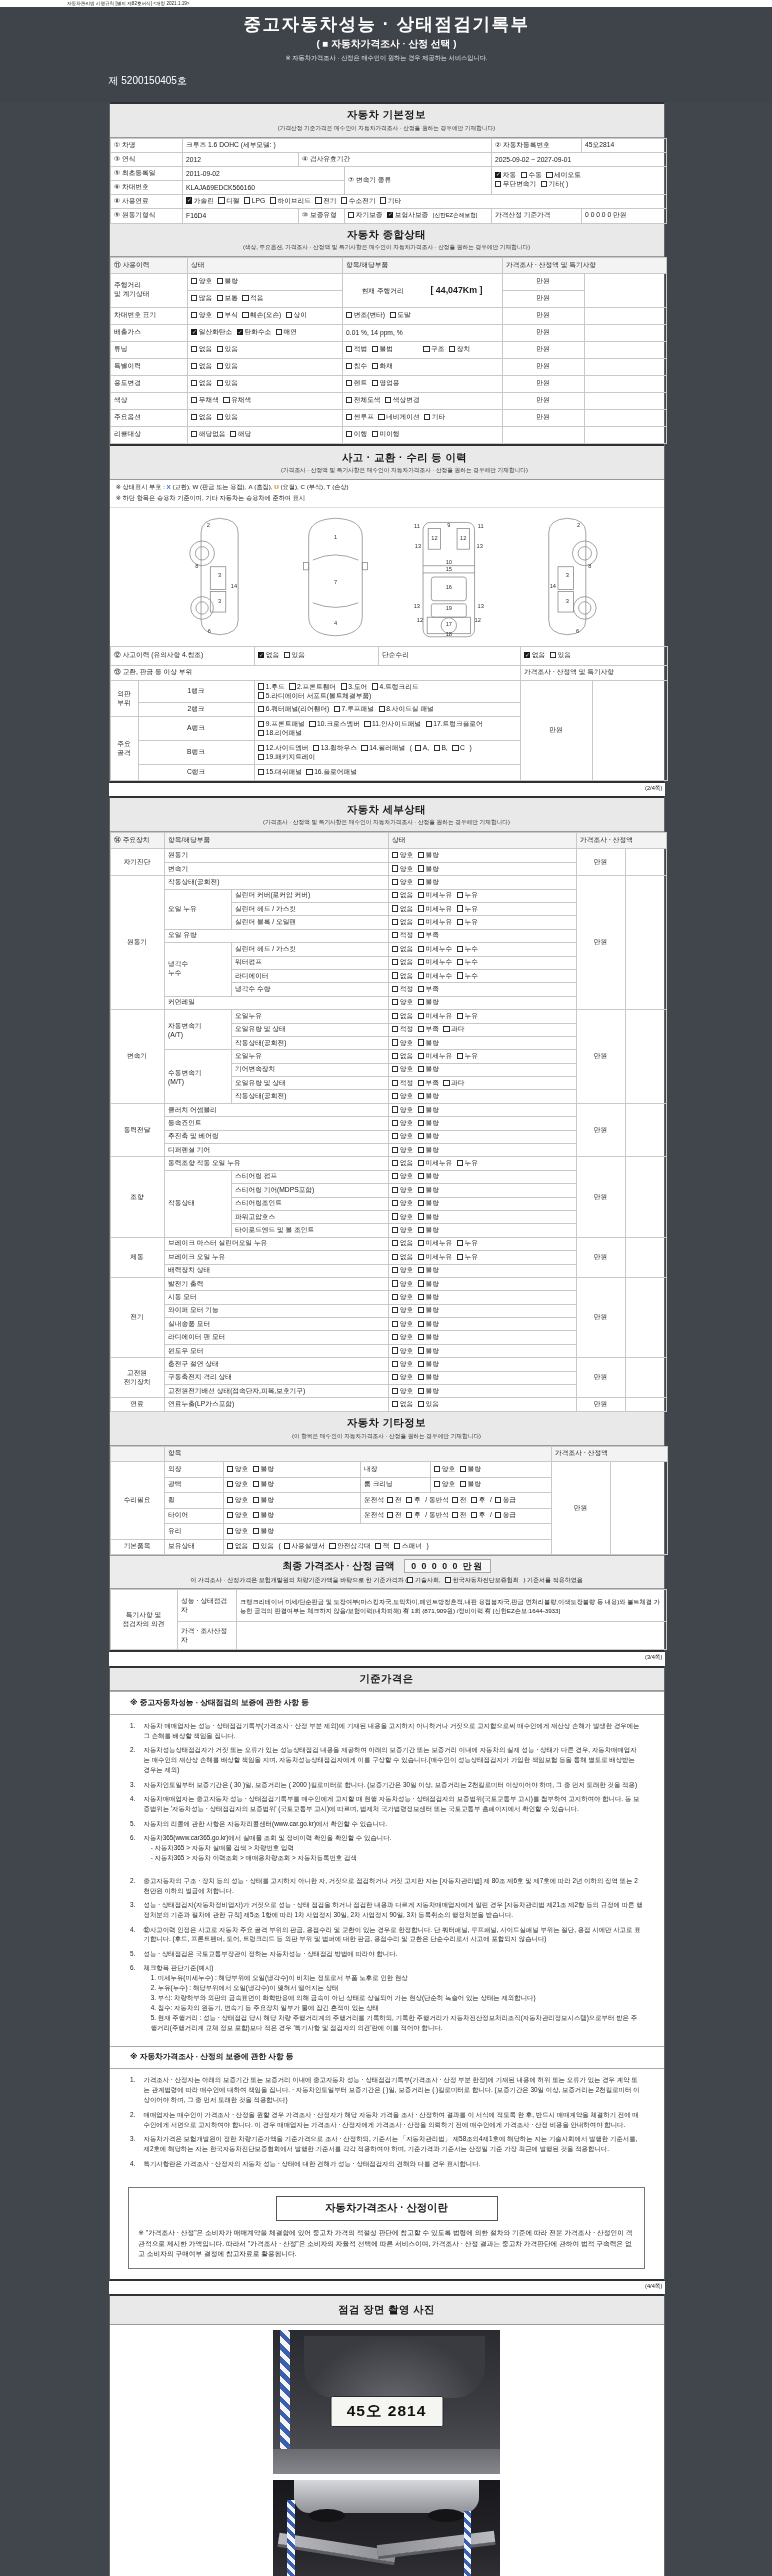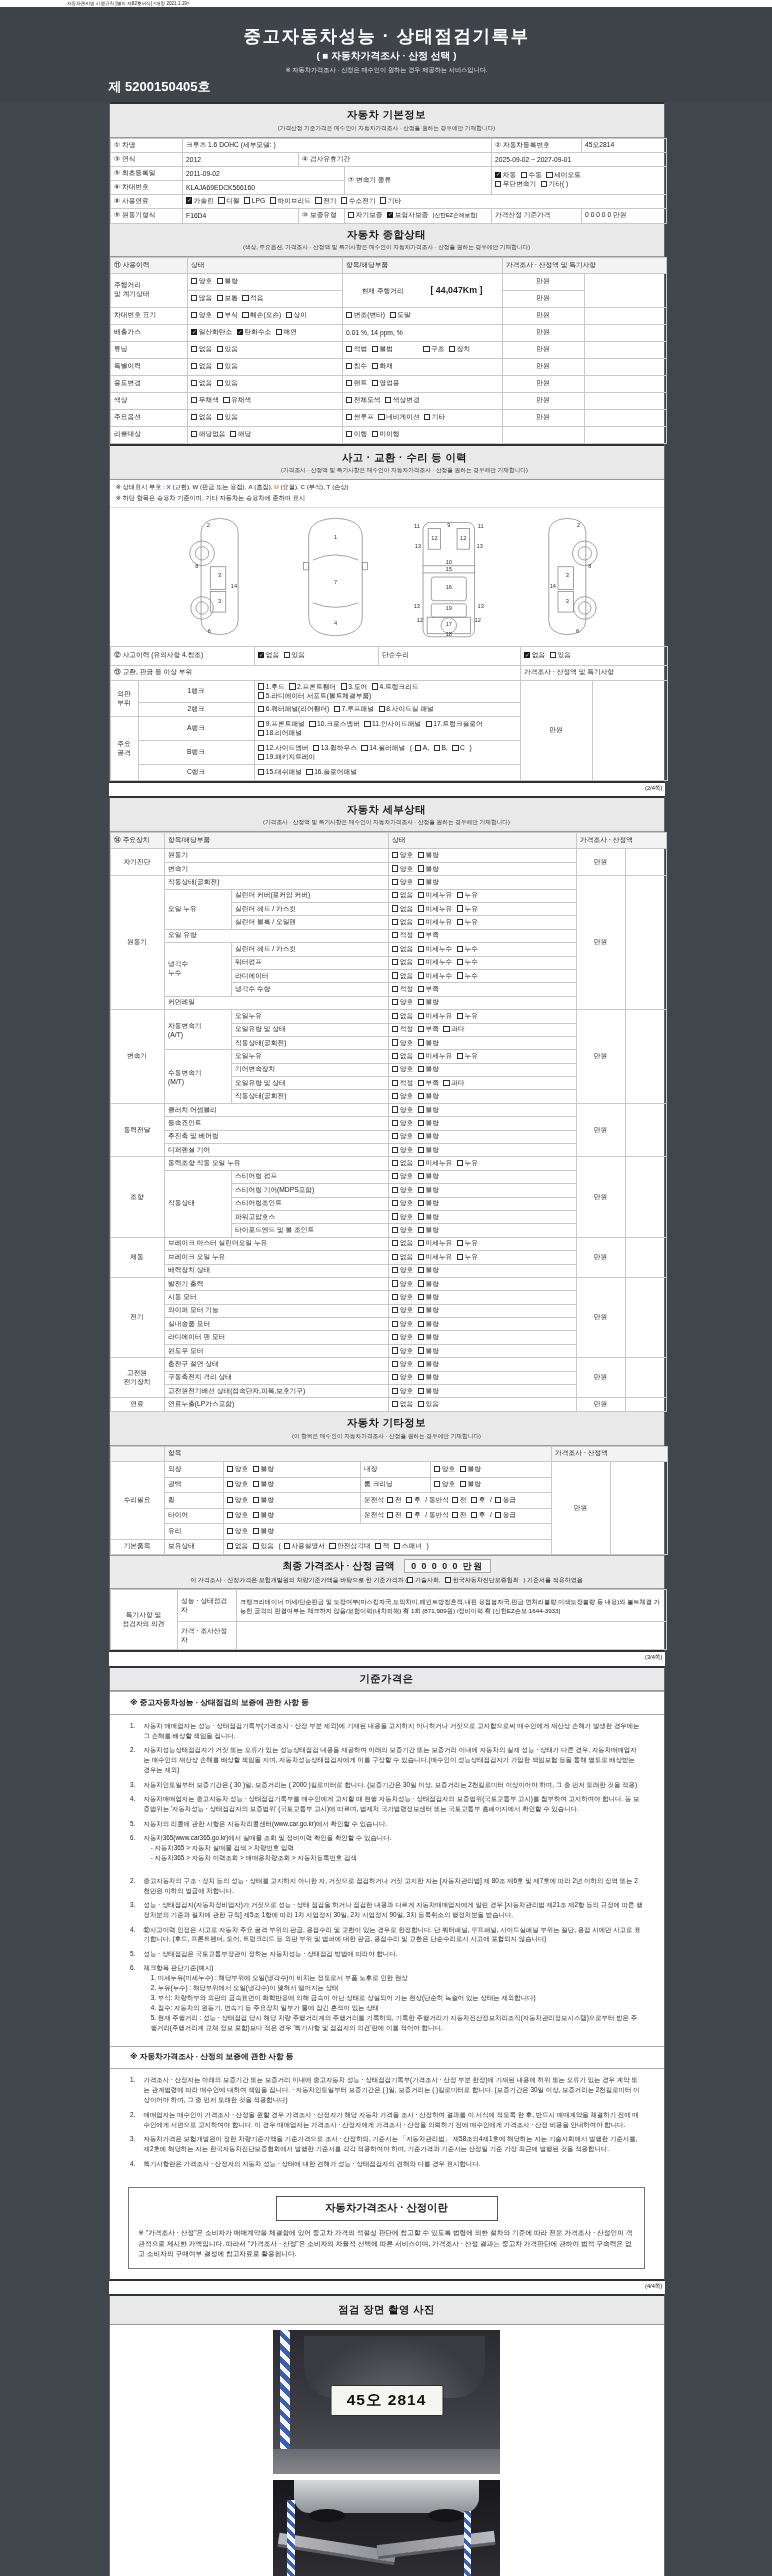--- a/index.html
+++ b/index.html
@@ -1,23 +1,23 @@
 <!DOCTYPE html>
 <html style="font-size:8.2px"><head>
 <meta charset="utf-8">
 <style>
   * { box-sizing: border-box; margin:0; padding:0; }
   html,body { width:773px; height:2576px; overflow:hidden; }
   body { background:#41454c; font-family:"Liberation Sans","DejaVu Sans",sans-serif; color:#1a1a1a; }
   .topstrip { background:#fff; height:7.2px; font-size:4.6px; line-height:7.2px; padding-left:67px; color:#222; }
   .titleband { background:#3f434a; color:#fff; text-align:center; padding:5.2px 0 2.1px; }
-  .main-title { font-size:17.5px; font-weight:bold; letter-spacing:1.5px;margin-top:12px; }
+  .main-title { font-size:17.5px; font-weight:bold; letter-spacing:1.5px; }
   .sub-title { font-size:9.8px; font-weight:bold; margin-top:2.1px; }
   .title-note { font-size:6.2px; color:#e3e3e3; margin-top:2.1px; }
-  .docno-row { width:556px; margin:0 auto; color:#fff; font-weight:bold; font-size:13px; padding:3.1px 0 4.1px; }
+  .docno-row { width:556px; margin:8px auto; color:#fff; font-weight:normal; font-size:10px; padding:3.1px 0 4.1px; }
   .col { width:556px; margin:0 auto; background:#fff; }
   .box { background:#fff; border-top:2.6px solid #2e3136; border-bottom:2.6px solid #2e3136; border-left:0.5px solid #666; border-right:0.5px solid #666; }
   .secband { background:#e9e9e9; text-align:center; padding:4.6px 0 4.1px; border-bottom:0.5px solid #999; }
   .secband.mid { border-top:2.1px solid #2e3136;padding-left:36px; }
   .sec-title { font-size:10.3px; font-weight:bold; letter-spacing:0.5px; }
   .sec-note { font-size:5.7px; color:#333; margin-top:2.1px; }
   table { width:100%; border-collapse:collapse; font-size:6.7px; table-layout:fixed; }
   td, th { border:0.5px solid #c9c9c9; padding:1.5px 3.6px; vertical-align:middle; text-align:left; font-weight:normal; }
   .thead td { background:#f3f3f3; }
   .lblc { }
@@ -721,21 +721,21 @@
   <div class="marker">(4/4쪽)</div>
 
   <div class="box">
     <div class="photoband">
       <div class="sec-title">점검 장면 촬영 사진</div>
     </div>
 
     <div class="photo" style="height:144px; background:linear-gradient(180deg,#2a2b30 0%,#3c3d43 55%,#55565c 100%);">
       <div style="position:absolute;left:7.2px;top:0;width:10.3px;height:100%;background:repeating-linear-gradient(45deg,#f4f4f4 0 4.6px,#3a5fae 4.6px 9.3px);"></div>
       <div style="position:absolute;left:31px;right:15.5px;top:5.2px;height:62px;background:radial-gradient(ellipse at 50% 120%, #6b6c72 0%, #3a3b40 70%);border-radius:0 0 31px 31px;"></div>
-      <div style="position:absolute;left:50%;top:55px;transform:translateX(-50%);width:113px;height:31px;background:#f5f5f2;border:1.5px solid #2b2b2b;border-radius:2.1px;display:flex;align-items:center;justify-content:center;font-size:15.5px;font-weight:bold;color:#111;letter-spacing:1px;">45오 2814</div>
+      <div style="position:absolute;left:50%;top:66px;transform:translateX(-50%);width:113px;height:31px;background:#f5f5f2;border:1.5px solid #2b2b2b;border-radius:2.1px;display:flex;align-items:center;justify-content:center;font-size:15.5px;font-weight:bold;color:#111;letter-spacing:1px;">45오 2814</div>
       <div style="position:absolute;left:0;bottom:0;width:100%;height:25px;background:linear-gradient(180deg,#6a6b70,#86878c);"></div>
     </div>
 
     <div class="photo" style="height:121px; background:linear-gradient(180deg,#18181c 0%,#26262b 60%,#3a3a40 100%);">
       <div style="position:absolute;left:20.6px;top:0;width:185px;height:33px;background:linear-gradient(180deg,#d7d8dc,#8f9096);border-radius:0 0 15.5px 15.5px;"></div>
       <div style="position:absolute;left:36px;top:29px;width:36px;height:13.4px;background:#141416;border-radius:50%;"></div>
       <div style="position:absolute;right:36px;top:29px;width:36px;height:13.4px;background:#141416;border-radius:50%;"></div>
       <div style="position:absolute;left:5.2px;top:62px;width:118px;height:11.3px;background:linear-gradient(90deg,#b9bac0,#8d8e94);transform:rotate(9deg);box-shadow:0 3.1px 0 #5d5e64;"></div>
       <div style="position:absolute;right:5.2px;top:58px;width:118px;height:11.3px;background:linear-gradient(270deg,#b9bac0,#8d8e94);transform:rotate(-7deg);box-shadow:0 3.1px 0 #5d5e64;"></div>
       <div style="position:absolute;left:14.4px;top:20.6px;width:7.2px;height:88px;background:repeating-linear-gradient(45deg,#eef2f8 0 3.6px,#3a5fae 3.6px 7.2px);"></div>

